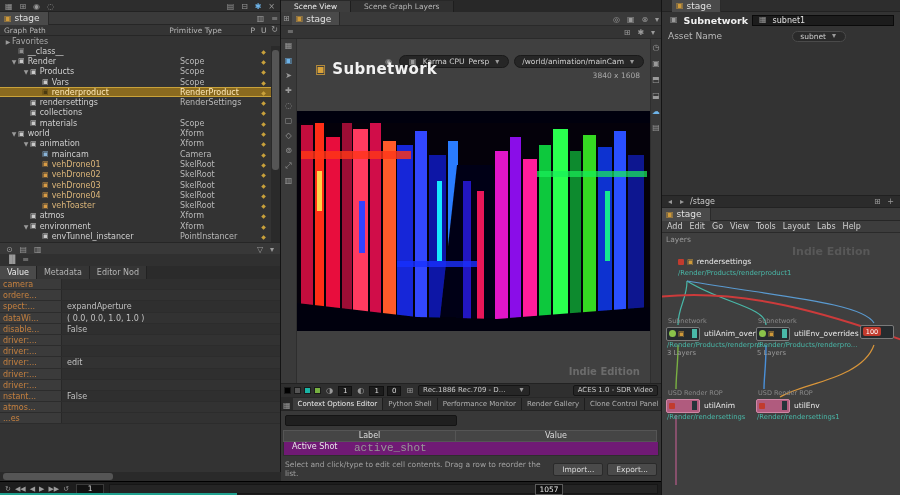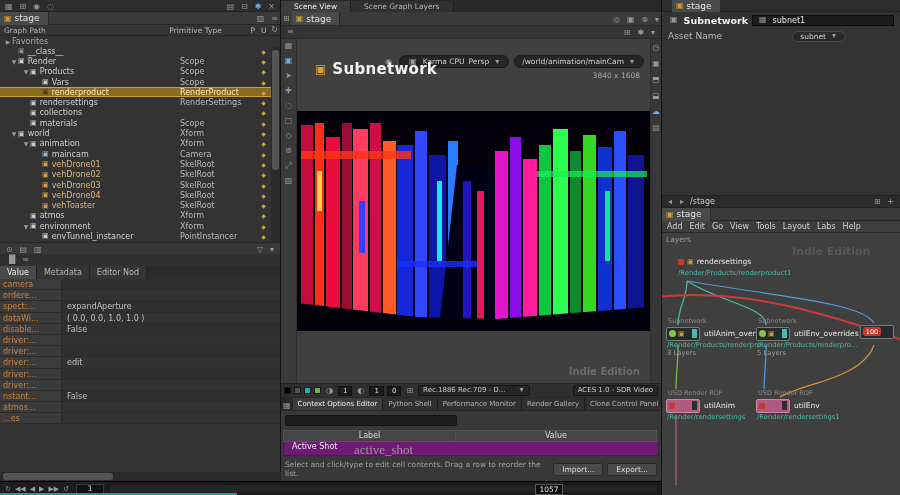--- a/index.html
+++ b/index.html
@@ -73,21 +73,21 @@
   .cp-bottabs{height:13px;background:#282828;display:flex;align-items:flex-end;overflow:hidden}
   .cp-bottabs .tab{padding:2px 5px;font-size:7px;color:#b0b0b0;background:#303030;border-right:1px solid #1d1d1d;white-space:nowrap;display:flex;gap:3px;align-items:center}
   .cp-bottabs .tab:first-of-type{background:#3d3d3d;color:#eee}
   #cp-options{position:relative;height:71px;background:#383838;border-top:1px solid #242424}
   #opt-field{position:absolute;left:4px;top:4px;width:172px;height:11px;background:#1f1f1f;border:1px solid #141414;border-radius:2px}
   #opt-header{position:absolute;left:2px;right:4px;top:19px;height:12px;display:flex;background:#454545;border:1px solid #555;color:#ddd}
   #opt-header .h1{width:172px;text-align:center;border-right:1px solid #555;font-size:8px}
   #opt-header .h2{flex:1;text-align:center;font-size:8px}
   #opt-row{position:absolute;left:2px;right:2px;top:31px;height:14px;display:flex;align-items:flex-start;background:#701a75;border:1px solid #2e2e2e;border-top:none}
   #opt-row .r-label{color:#e8e8e8;font-size:8px;padding-left:8px;width:70px}
-  #opt-row .r-name{color:#979797;font-size:13px;font-family:Liberation Serif, serif;width:100px}
+  #opt-row .r-name{color:#979797;font-size:11px;font-family:Liberation Mono, monospace;width:100px}
   #opt-row .r-val{flex:1;margin:1px 2px;background:#4a4a4a;border:1px solid #2a2a2a;border-radius:2px;height:11px;display:flex;align-items:center;justify-content:center;color:#eee;font-size:8px}
   #opt-footer{position:absolute;left:4px;right:4px;bottom:3px;display:flex;align-items:center;justify-content:space-between}
   #opt-footer .hint{color:#a0a0a0;font-size:7.5px}
   .btn{background:#4a4a4a;border:1px solid #2a2a2a;border-radius:2px;color:#ddd;font-size:7.5px;padding:1px 8px;cursor:default}
 
   
   #right-panel{position:absolute;left:661px;top:0;width:239px;height:495px;background:#323232;border-left:1px solid #141414}
   .rp-tabrow{height:12px;background:#2d2d2d;display:flex;align-items:center;border-bottom:1px solid #222;padding-left:10px}
   #rp-params{height:184px;background:#333;border-bottom:1px solid #202020;position:relative}
   .rp-row{display:flex;align-items:center;height:16px;padding:0 6px;gap:4px}

